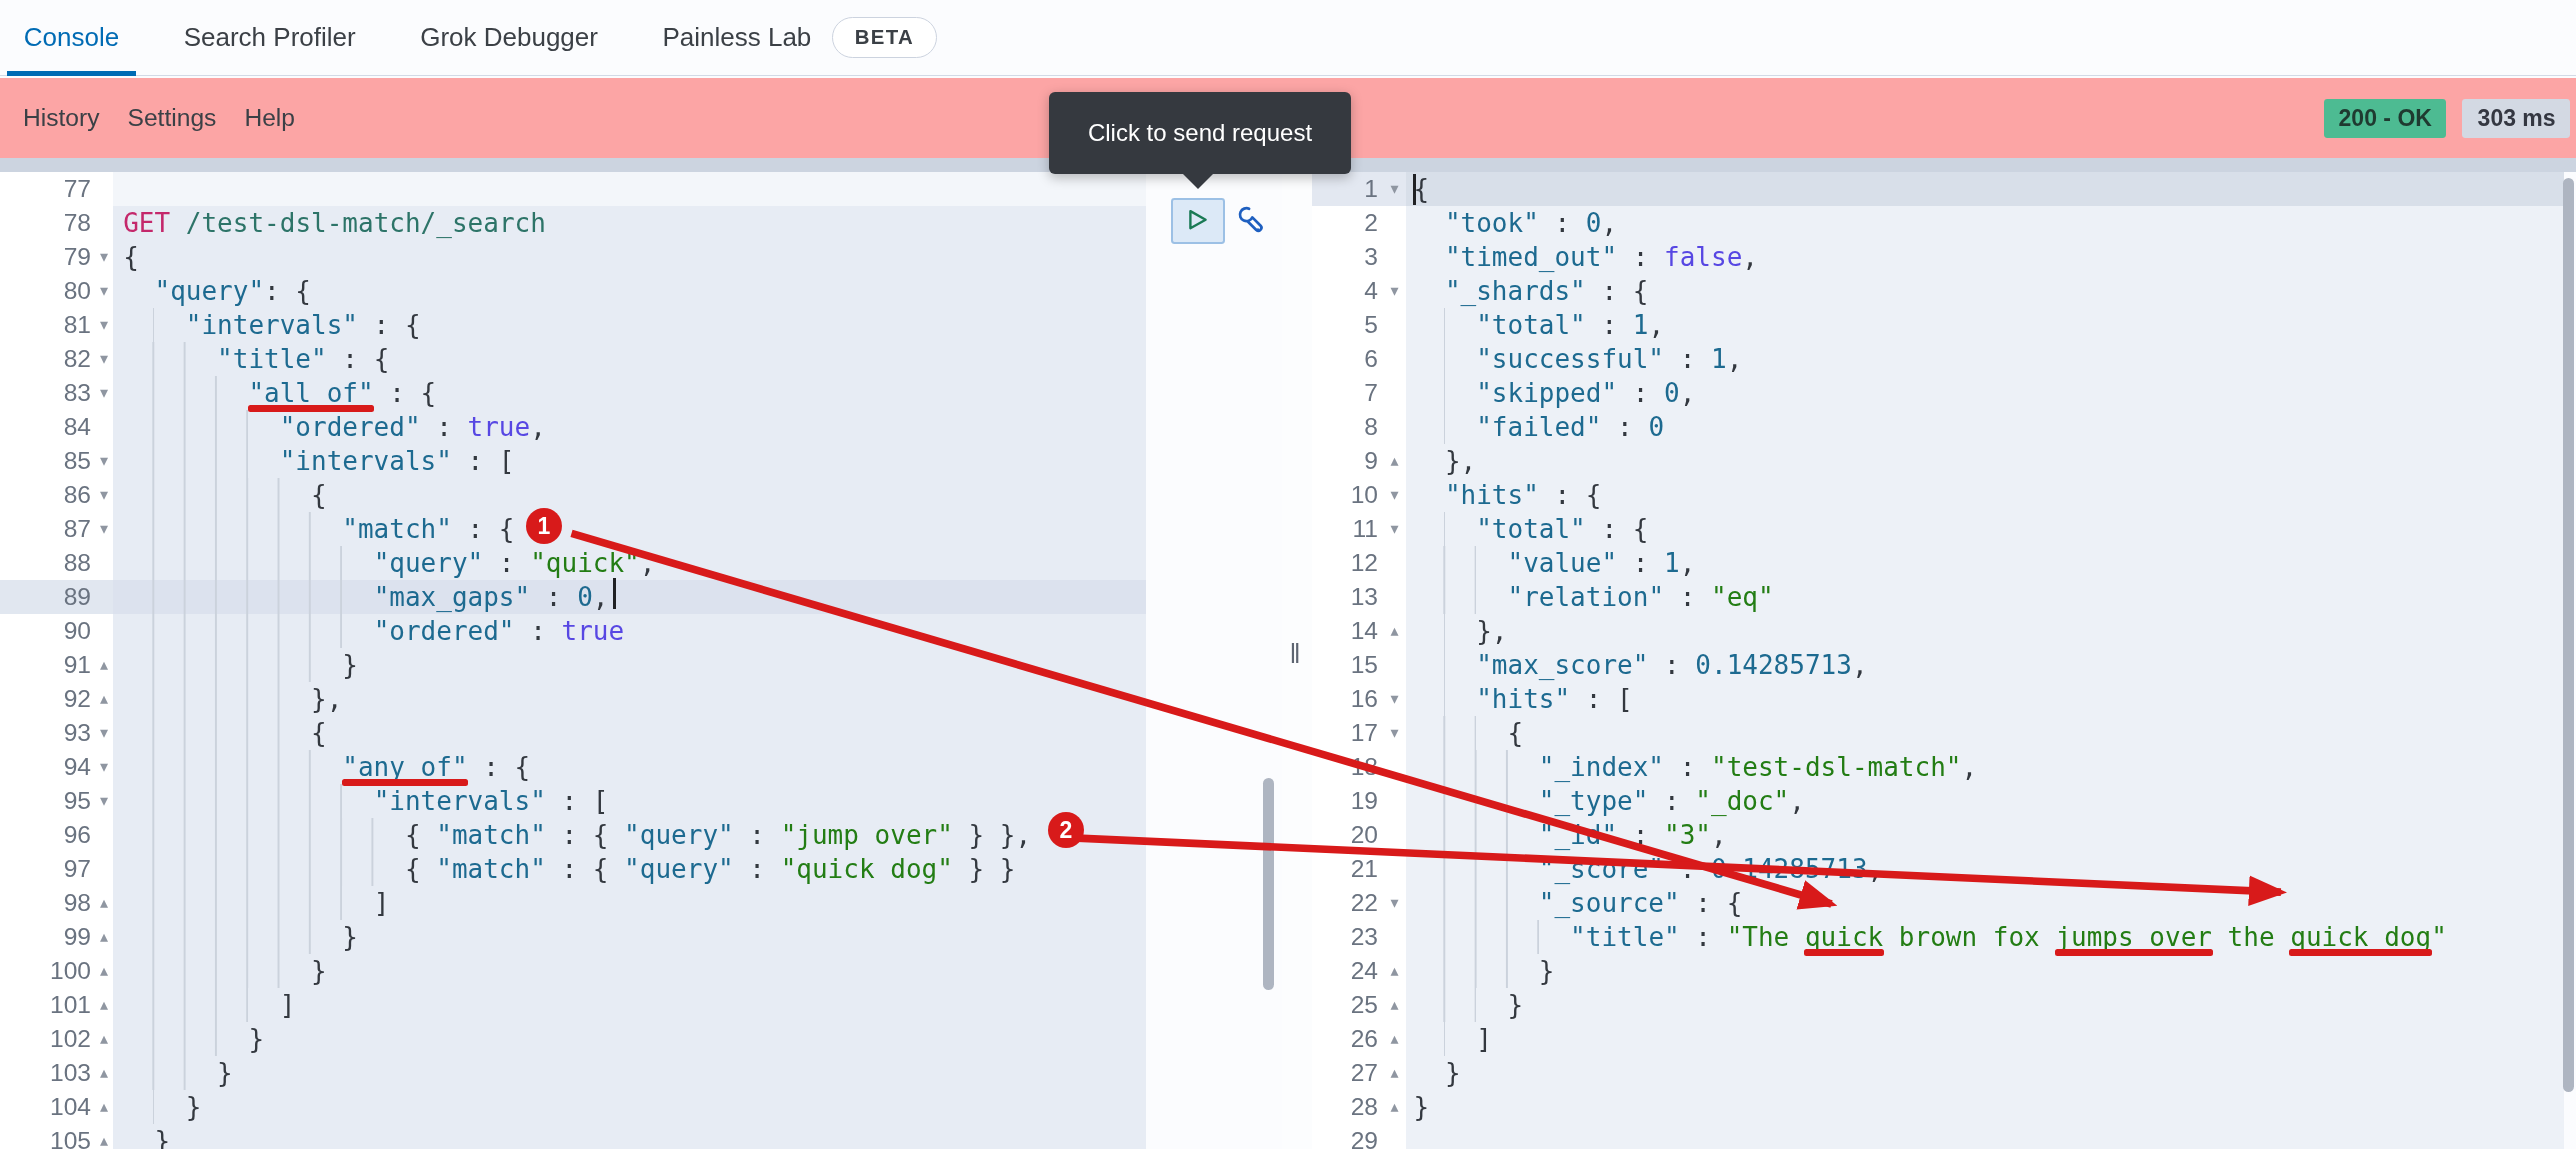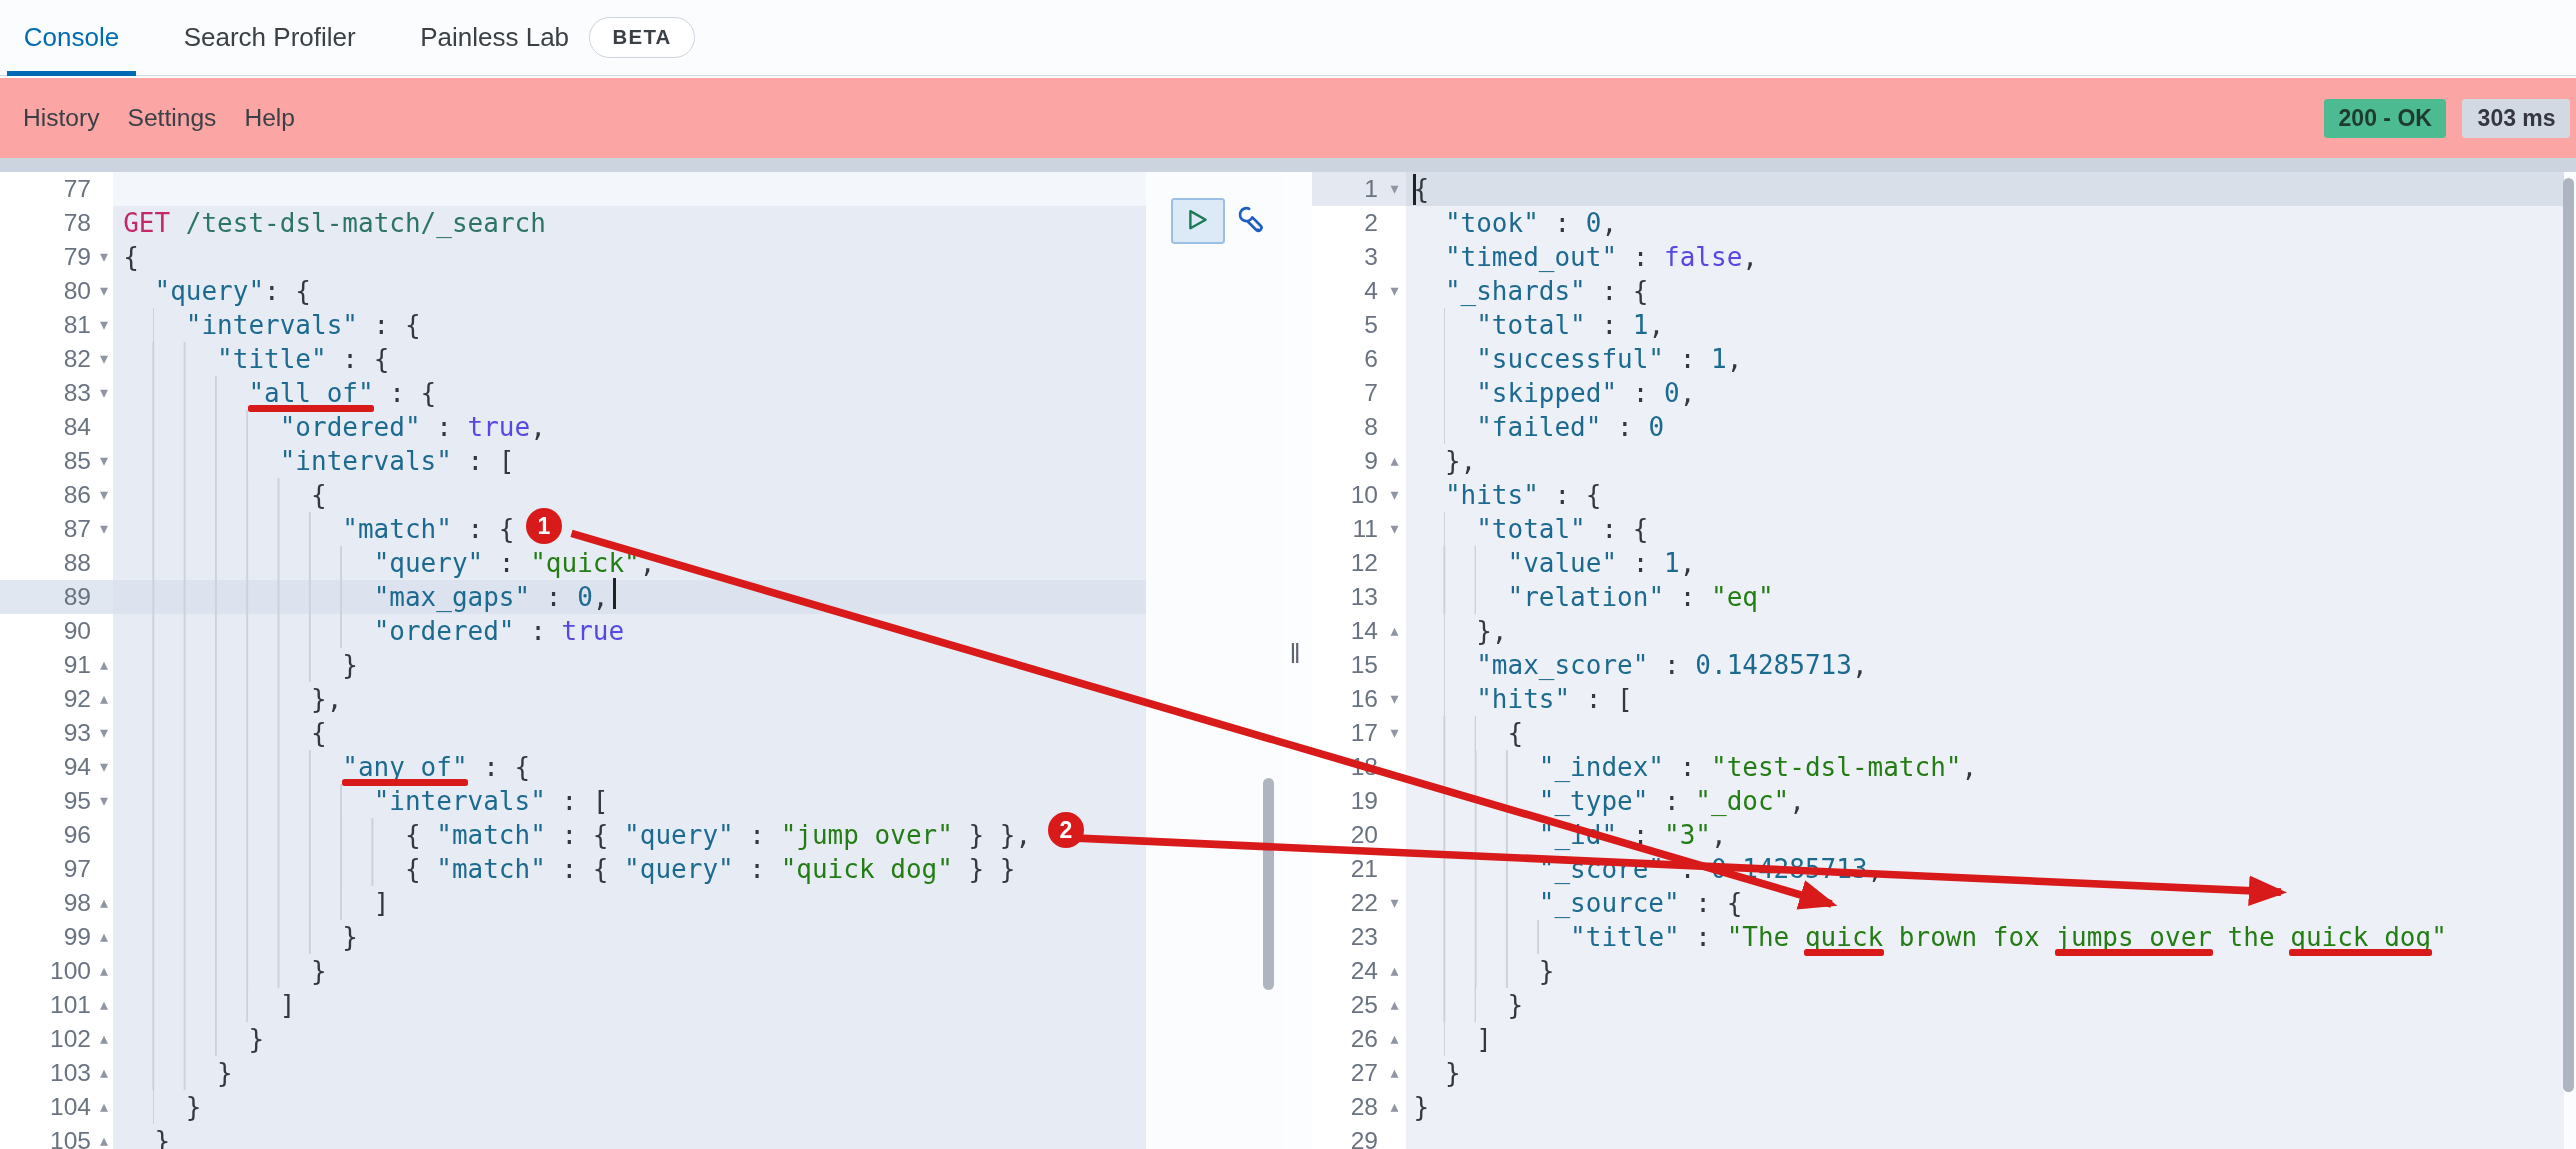--- a/index.html
+++ b/index.html
@@ -116,20 +116,23 @@
 <div id="app">
 
   <div id="tabsbar">
       <div class="tab active">
         <span>Console</span>
       </div>
       <div class="tab">
         <span>Search Profiler</span>
       </div>
       <div class="tab">
+        <span>Grok Debugger</span>
+      </div>
+      <div class="tab">
         <span>Painless Lab</span>
         <span class="beta-pill">BETA</span>
       </div>
     </div>
 
   <div id="menubar">
     <div class="menu-item">History</div>
       <div class="menu-item">Settings</div>
       <div class="menu-item">Help</div>
       <div id="badges">
@@ -394,20 +397,23 @@
     <div id="wrench-btn">
       <span>
         <svg width="36" height="36" viewBox="0 0 20 20">
           <path d="M9.5 3.2 a3.6 3.6 0 1 0 1.8 4.8 l4.6 4.6 a1.7 1.7 0 0 1 -2.4 2.4 L8.9 10.4" fill="none" stroke="#1e5fc0" stroke-width="1.5" stroke-linecap="round" stroke-linejoin="round"></path>
           <circle cx="14.4" cy="14.9" r="0.9" fill="#1e5fc0"></circle>
         </svg>
       </span>
     </div>
   </div>
 
+  <div id="tooltip">
+    <span>Click to send request</span>
+  </div>
 
   <svg id="arrows" viewBox="0 0 3038 1356" width="2576" height="1150">
     <defs>
       <marker id="ah" markerWidth="5" markerHeight="4" refX="4.2" refY="2" orient="auto" markerUnits="strokeWidth">
         <path d="M0 0 L5 2 L0 4 Z" fill="#d81a1a"></path>
       </marker>
     </defs>
     <line x1="674" y1="629" x2="2160" y2="1066" stroke="#d81a1a" stroke-width="9" marker-end="url(#ah)"></line>
     <line x1="1264" y1="988" x2="2690" y2="1052" stroke="#d81a1a" stroke-width="9" marker-end="url(#ah)"></line>
   </svg>

